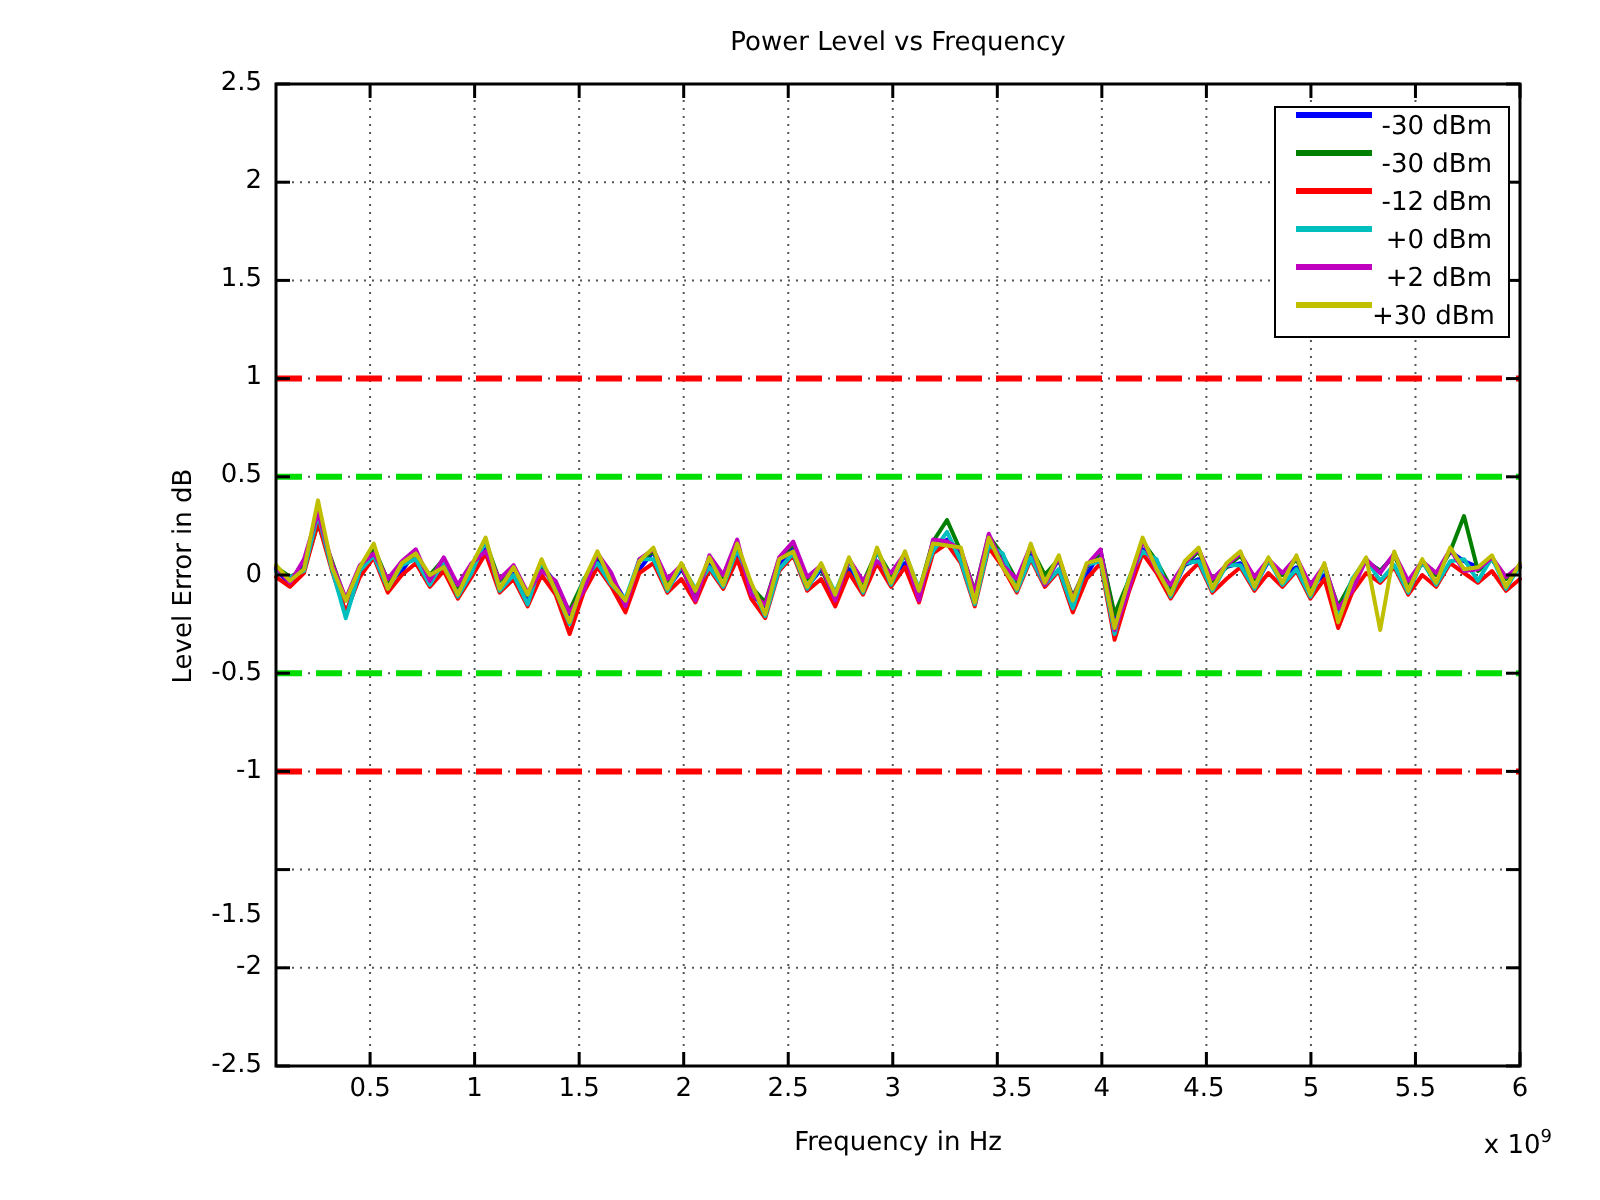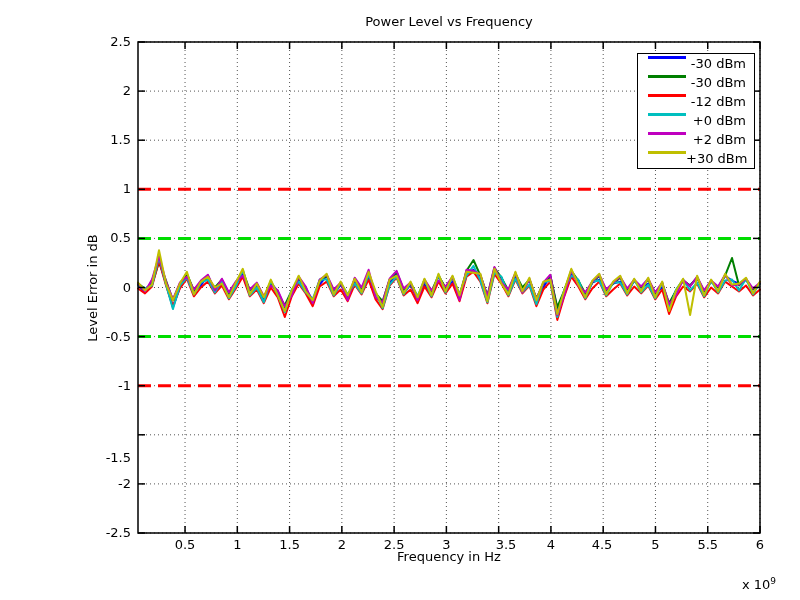--- a/index.html
+++ b/index.html
@@ -1,24 +1,24 @@
 <!DOCTYPE html>
 <html><head>
 <meta charset="utf-8">
 <style>
   html,body{margin:0;padding:0;background:#fff;}
   .figure{position:relative;width:800px;height:600px;background:#fff;
           font-family:"DejaVu Sans","Liberation Sans",sans-serif;color:#000;overflow:hidden;margin-left:35px;}
   .figure svg{position:absolute;left:0;top:0;}
   .chart-title{position:absolute;left:103px;top:14px;width:622px;text-align:center;
                font-size:13px;}
-  .x-label{position:absolute;left:103px;top:549px;width:622px;text-align:center;font-size:13px;}
+  .x-label{position:absolute;left:103px;top:564px;width:622px;text-align:center;font-size:13px;}
   .y-label{position:absolute;left:57px;top:288px;transform:translate(-50%,-50%) rotate(-90deg);
            white-space:nowrap;font-size:13px;}
-  .x-exp{position:absolute;right:59px;top:576px;font-size:13px;}
+  .x-exp{position:absolute;right:59px;top:564px;font-size:13px;}
   .x-exp sup{font-size:9px;}
   .tick-label{position:absolute;font-size:13px;line-height:16px;}
   .y-tick-label{text-align:right;width:40px;}
   .x-tick-label{text-align:center;width:44px;}
   .legend{position:absolute;left:602px;top:53px;width:118px;height:116px;background:#fff;
           border:1px solid #000;box-sizing:border-box;display:flex;flex-direction:column;
           justify-content:space-around;z-index:5;}
   .legend-row{display:flex;align-items:flex-start;padding:0 8px 0 10px;}
   .legend-swatch{width:38px;height:3px;flex:none;}
   .legend-label{flex:1;text-align:right;font-size:13px;white-space:nowrap;}

